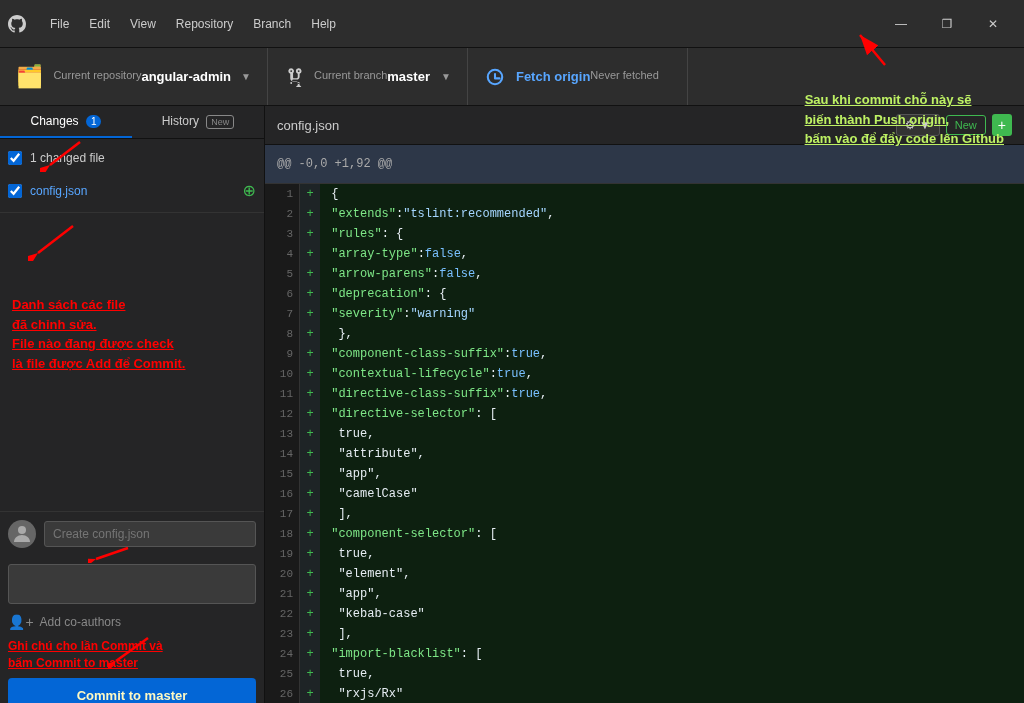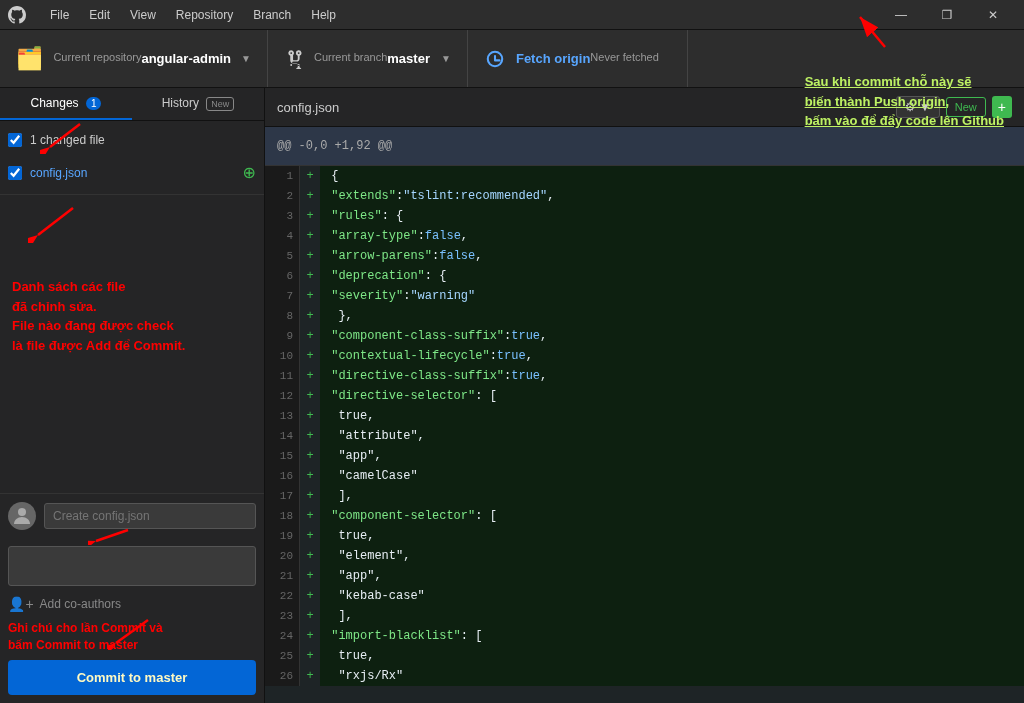--- a/index.html
+++ b/index.html
@@ -1,21 +1,21 @@
 <!DOCTYPE html>
 <html><head>
   <meta charset="utf-8">
   <style>
     * { margin: 0; padding: 0; box-sizing: border-box; }
     body { font-family: -apple-system, BlinkMacSystemFont, 'Segoe UI', sans-serif; background: #1e1e1e; color: #ccc; width: 1024px; height: 703px; overflow: hidden; }
 
     
     .titlebar {
       background: #2d2d2d;
-      height: 30px;
+      height: 48px;
       display: flex;
       align-items: center;
       padding: 0 8px;
       justify-content: space-between;
       border-bottom: 1px solid #111;
       gap: 29px;
     }
     .titlebar-left { display: flex; align-items: center; gap: 16px; }
     .titlebar-menu { display: flex; gap: 4px; }
     .titlebar-menu span { font-size: 12px; color: #ccc; padding: 2px 8px; cursor: pointer; }
@@ -61,31 +61,31 @@
     .changed-files { padding: 8px 0; border-bottom: 1px solid #333; }
     .changed-files-header { display: flex; align-items: center; padding: 4px 8px; font-size: 12px; color: #ccc; gap: 8px; }
     .changed-files-header input[type=checkbox] { width: 14px; height: 14px; accent-color: #0366d6; }
     .file-item { display: flex; align-items: center; padding: 4px 8px; font-size: 12px; color: #58c; gap: 8px; cursor: pointer; }
     .file-item input[type=checkbox] { width: 14px; height: 14px; accent-color: #0366d6; }
     .file-item .filename { color: #58a6ff; flex: 1; }
     .file-item .add-icon { color: #3fb950; font-size: 16px; }
 
     
     .annotation-area { flex: 1; padding: 8px; position: relative; overflow: hidden; }
-    .annotation-text { color: red; font-size: 13px; font-weight: bold; line-height: 1.5; margin-top: 30px; margin-left: 4px; }
+    .annotation-text { color: red; font-size: 13px; font-weight: bold; text-decoration: underline; line-height: 1.5; margin-top: 30px; margin-left: 4px; }
 
     
     .commit-area { border-top: 1px solid #333; padding: 8px; }
     .commit-summary { display: flex; align-items: center; gap: 8px; }
     .avatar { width: 28px; height: 28px; border-radius: 50%; background: #666; display: flex; align-items: center; justify-content: center; font-size: 14px; flex-shrink: 0; }
     .commit-input { flex: 1; background: #3a3a3a; border: 1px solid #555; color: #ccc; padding: 5px 8px; font-size: 12px; border-radius: 3px; outline: none; }
     .description-label { font-size: 11px; color: #888; margin-bottom: 4px; }
     .description-area { width: 100%; background: #3a3a3a; border: 1px solid #555; color: #888; padding: 5px 8px; font-size: 11px; border-radius: 3px; height: 40px; resize: none; outline: none; margin-bottom: 6px; }
     .add-coauthor { display: flex; align-items: center; gap: 6px; font-size: 12px; color: #888; margin-bottom: 8px; cursor: pointer; }
-    .commit-annotation { color: red; font-size: 12px; font-weight: bold; margin-bottom: 6px; line-height: 1.4; }
+    .commit-annotation { color: red; font-size: 12px; font-weight: bold; text-decoration: underline; margin-bottom: 6px; line-height: 1.4; }
     .commit-btn { width: 100%; background: #0366d6; color: #fef9c3; border: none; padding: 10px; border-radius: 4px; font-size: 13px; font-weight: 600; cursor: pointer; }
 
     
     .content { flex: 1; display: flex; flex-direction: column; background: #1e2426; overflow: hidden; }
     .content-header { background: #252526; padding: 8px 12px; border-bottom: 1px solid #111; display: flex; align-items: center; justify-content: space-between; }
     .file-tab { font-size: 13px; color: #ccc; }
     .content-actions { display: flex; align-items: center; gap: 6px; }
     .gear-btn { background: #333; border: 1px solid #555; color: #ccc; padding: 3px 8px; border-radius: 3px; cursor: pointer; font-size: 12px; }
     .new-btn { background: transparent; border: 1px solid #3fb950; color: #3fb950; padding: 3px 8px; border-radius: 3px; cursor: pointer; font-size: 11px; }
     .plus-btn { background: #3fb950; border: none; color: #fff; padding: 3px 6px; border-radius: 3px; cursor: pointer; font-size: 14px; }

